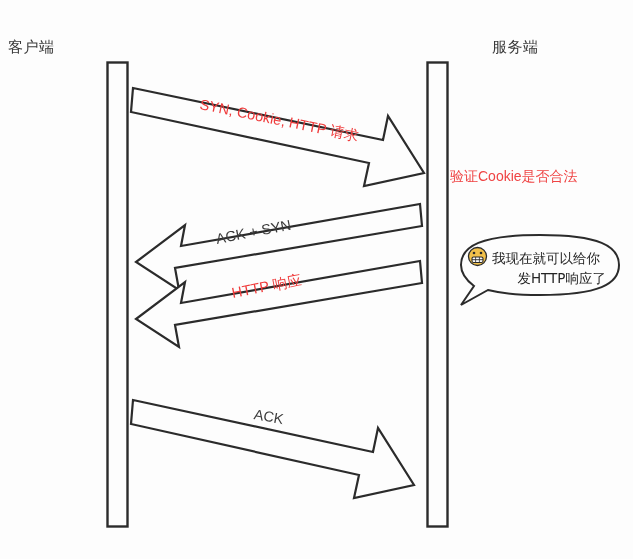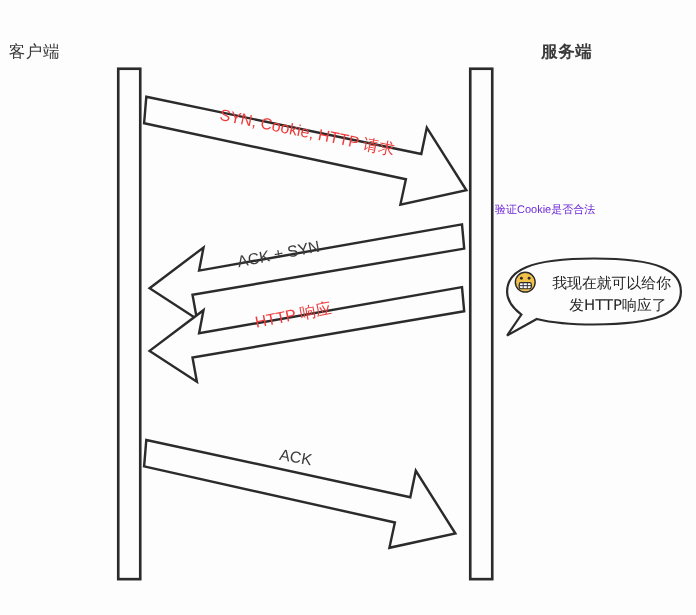--- a/index.html
+++ b/index.html
@@ -23,28 +23,27 @@
     top: 0;
   }
   .actor-label {
     position: absolute;
     font-size: 15px;
     color: #3a3a3a;
     white-space: nowrap;
     letter-spacing: 0.5px;
   }
   #actor-client-label { left: 8px;  top: 38px; }
-  #actor-server-label { left: 492px; top: 38px; font-weight: bold; }
+  #actor-server-label { left: 492px; top: 38px; }
 
   .note-text {
     position: absolute;
-    font-size: 10px;
-    color: #6d28d9;
+    font-size: 14px;
+    color: #ef4444;
     white-space: nowrap;
-    margin-top: 16px;
   }
   #server-note { left: 450px; top: 168px; }
 
   .msg-label {
     position: absolute;
     white-space: nowrap;
     font-size: 14px;
     transform-origin: left center;
   }
   .msg-label.red {
@@ -78,21 +77,21 @@
     position: absolute;
     left: 470px;
     top: 248px;
     width: 150px;
     font-size: 13.5px;
     line-height: 20px;
     color: #242424;
     text-align: center;
     font-family: "DejaVu Sans", "Liberation Sans", sans-serif;
   }
-  #bubble-line-1 { display: block; padding-left: 22px; text-align: center; }
+  #bubble-line-1 { display: block; padding-left: 22px; text-align: left; }
   #bubble-line-2 { display: block; text-align: right; padding-right: 14px;}
 </style>
 </head>
 <body>
 
 <div id="canvas">
 
   <svg id="diagram-svg" width="633" height="559" viewBox="0 0 633 559">
 
     <rect x="107.5" y="62.5" width="20" height="464" fill="#fdfdfd" stroke="#2b2b2b" stroke-width="2.4"></rect>

